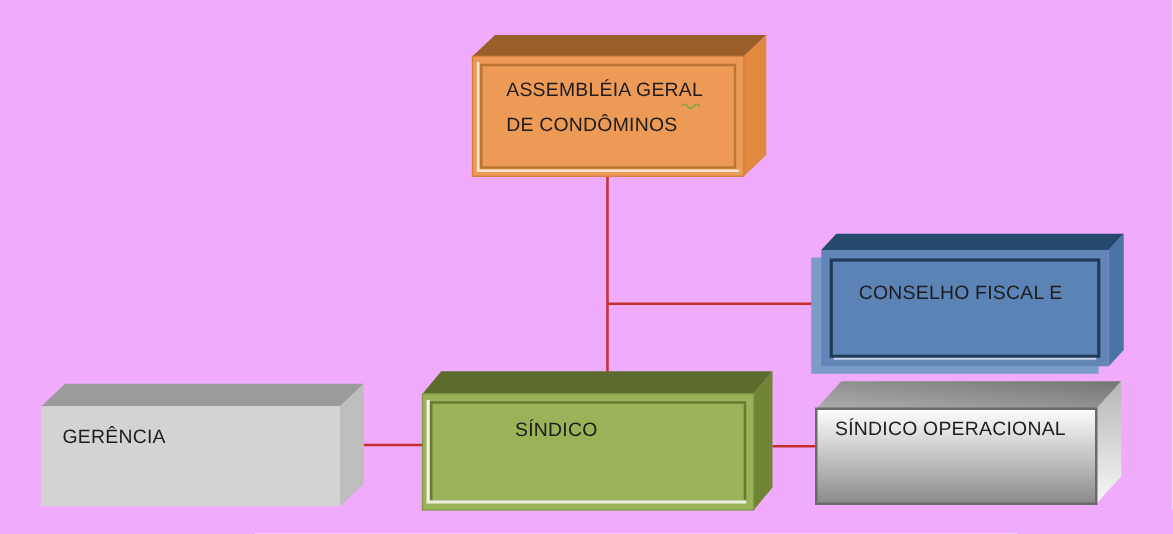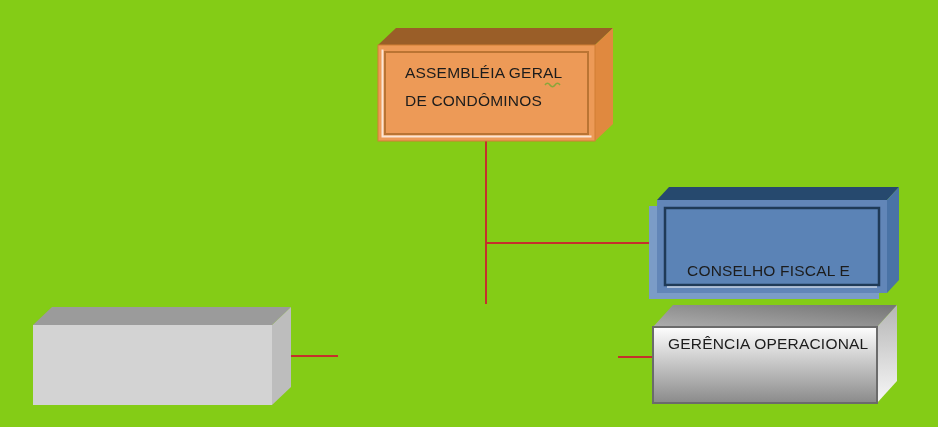--- a/index.html
+++ b/index.html
@@ -1,17 +1,17 @@
 <!DOCTYPE html>
 <html><head>
 <meta charset="utf-8">
 <style>
   html,body{margin:0;padding:0;background:#fff;}
   .canvas{
-    position:relative;width:938px;height:427px;background:#84cc16;
+    position:relative;width:938px;height:427px;background:#f0abfc;
     font-family:"Liberation Sans",sans-serif;overflow:hidden;
   }
   .conn{position:absolute;background:#c5302c;}
   .node{position:absolute;}
   .node svg{position:absolute;left:0;top:0;display:block;}
   .label{
     position:absolute;color:#1c1c1c;font-size:15.5px;line-height:28px;
     letter-spacing:.2px;white-space:nowrap;
   }
 </style>
@@ -45,33 +45,46 @@
 
   <div class="node" style="left:645px;top:183px;width:260px;height:122px;">
     <svg width="260" height="122" viewBox="0 0 260 122">
       <rect x="4" y="23" width="230" height="93" fill="#7B9CC7"></rect>
       <polygon points="12,17 242,17 254,4 24,4" fill="#26496E"></polygon>
       <polygon points="242,17 254,4 254,97 242,110" fill="#4A73A6"></polygon>
       <rect x="12" y="17" width="230" height="93" fill="#6286B8"></rect>
       <rect x="20" y="25" width="214" height="77" fill="#5B83B6" stroke="#1F3A57" stroke-width="2.5"></rect>
       <path d="M22,104 H232" fill="none" stroke="rgba(255,255,255,0.65)" stroke-width="1.5"></path>
     </svg>
-    <div class="label" style="left:42px;top:38px;margin-top:36px;">
+    <div class="label" style="left:42px;top:38px;">
       <div>CONSELHO FISCAL E</div>
     </div>
   </div>
 
+  <div class="node" style="left:335px;top:293px;width:290px;height:120px;">
+    <svg width="290" height="120" viewBox="0 0 290 120">
+      <polygon points="3,22 268,22 283,4 18,4" fill="#5B6C2C"></polygon>
+      <polygon points="268,22 283,4 283,97 268,115" fill="#6F8534"></polygon>
+      <rect x="3" y="22" width="265" height="93" fill="#9AB359" stroke="#7E9440" stroke-width="1"></rect>
+      <rect x="10" y="29" width="251" height="79" fill="none" stroke="#687A30" stroke-width="2"></rect>
+      <path d="M7.5,27 V108.5 H262" fill="none" stroke="rgba(255,255,255,0.85)" stroke-width="2.5"></path>
+    </svg>
+    <div class="label" style="left:77px;top:38px;">
+      <div>SÍNDICO</div>
+    </div>
+  </div>
 
   <div class="node" style="left:30px;top:303px;width:265px;height:105px;">
     <svg width="265" height="105" viewBox="0 0 265 105">
       <polygon points="3,22 242,22 261,4 22,4" fill="#9B9B9B"></polygon>
       <polygon points="242,22 261,4 261,84 242,102" fill="#BDBDBD"></polygon>
       <rect x="3" y="22" width="239" height="80" fill="#D3D3D3"></rect>
     </svg>
     <div class="label" style="left:20px;top:33px;">
+      <div>GERÊNCIA</div>
     </div>
   </div>
 
   <div class="node" style="left:650px;top:300px;width:250px;height:108px;">
     <svg width="250" height="108" viewBox="0 0 250 108">
       <defs>
         <linearGradient id="gfront" x1="0" y1="0" x2="0" y2="1">
           <stop offset="0" stop-color="#FEFEFE"></stop>
             <stop offset="1" stop-color="#8A8A8A"></stop>
         </linearGradient>
@@ -82,17 +95,17 @@
         <linearGradient id="gside" x1="0" y1="0" x2="0" y2="1">
           <stop offset="0" stop-color="#B5B5B5"></stop>
             <stop offset="1" stop-color="#F7F7F7"></stop>
         </linearGradient>
       </defs>
       <polygon points="3,27 227,27 247,5 23,5" fill="url(#gtop)"></polygon>
       <polygon points="227,27 247,5 247,81 227,103" fill="url(#gside)"></polygon>
       <rect x="3" y="27" width="224" height="76" fill="url(#gfront)" stroke="#6B6B6B" stroke-width="2"></rect>
     </svg>
     <div class="label" style="left:18px;top:30px;">
-      <div>GERÊNCIA OPERACIONAL</div>
+      <div>SÍNDICO OPERACIONAL</div>
     </div>
   </div>
 
 </div>
 
 </body></html>

